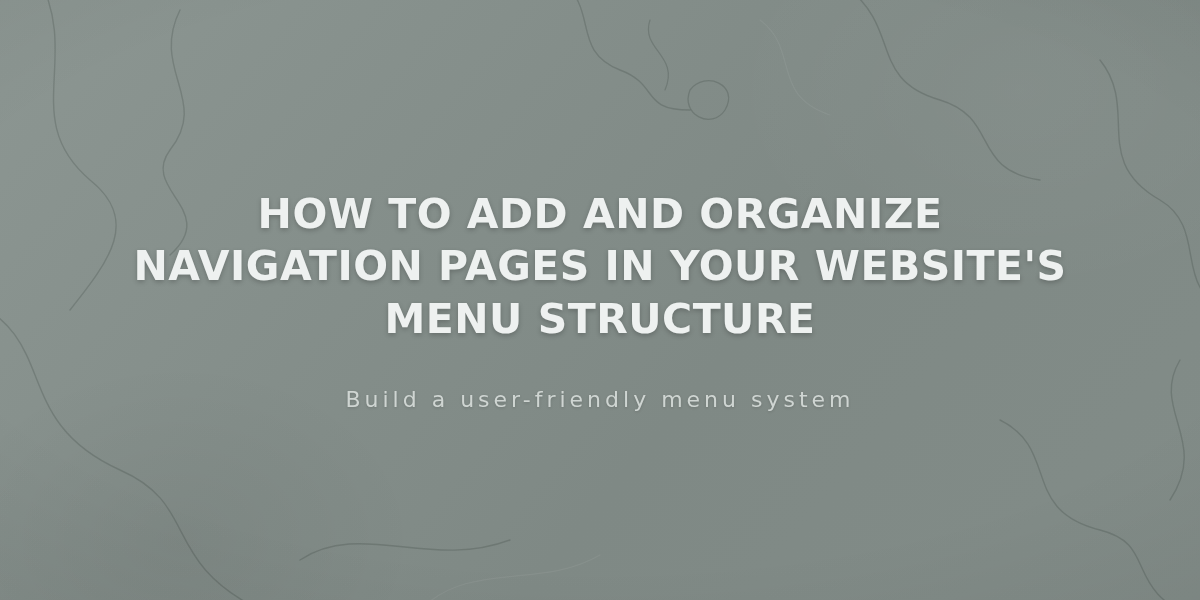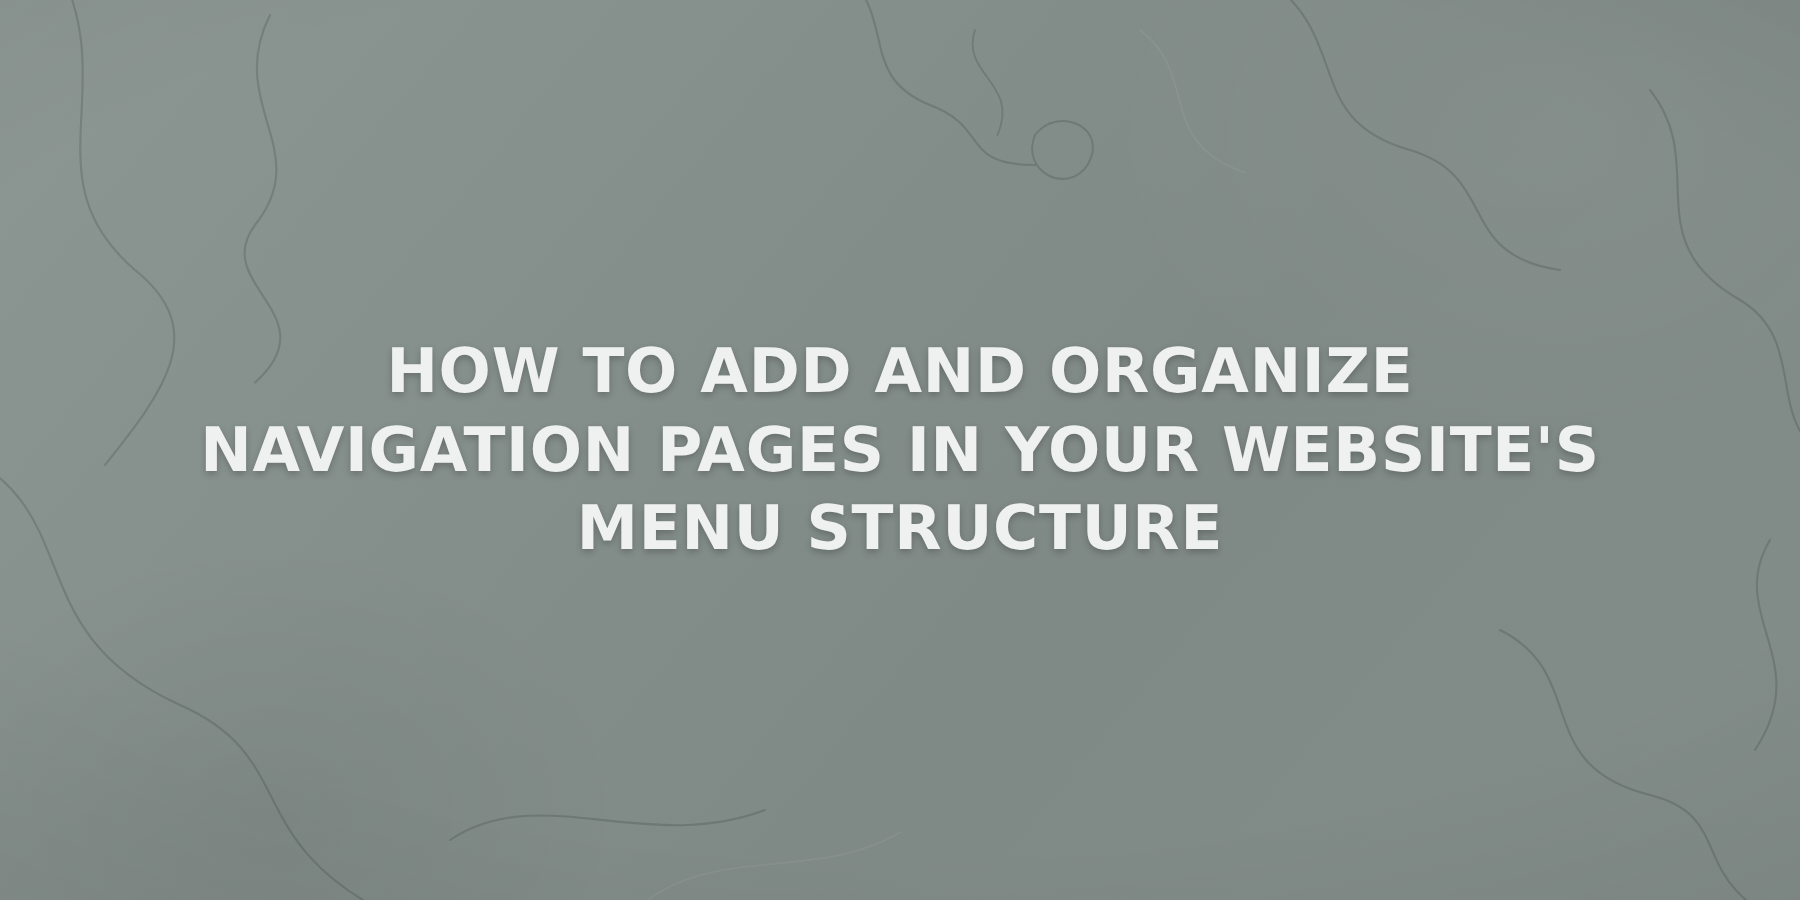--- a/index.html
+++ b/index.html
@@ -85,13 +85,14 @@
   <g stroke="rgba(255,255,255,0.06)" fill="none" stroke-width="1.2" stroke-linecap="round">
     <path d="M 420 610 C 470 560, 540 590, 600 555"></path>
     <path d="M 760 20 C 800 50, 770 95, 830 115"></path>
   </g>
 </svg>
 
 <div class="vignette"></div>
 
 <div class="content">
   <h1 class="title">HOW TO ADD AND ORGANIZE NAVIGATION PAGES IN YOUR WEBSITE'S MENU STRUCTURE</h1>
+  <p class="subtitle">Build a user-friendly menu system</p>
 </div>
 
 </body></html>

